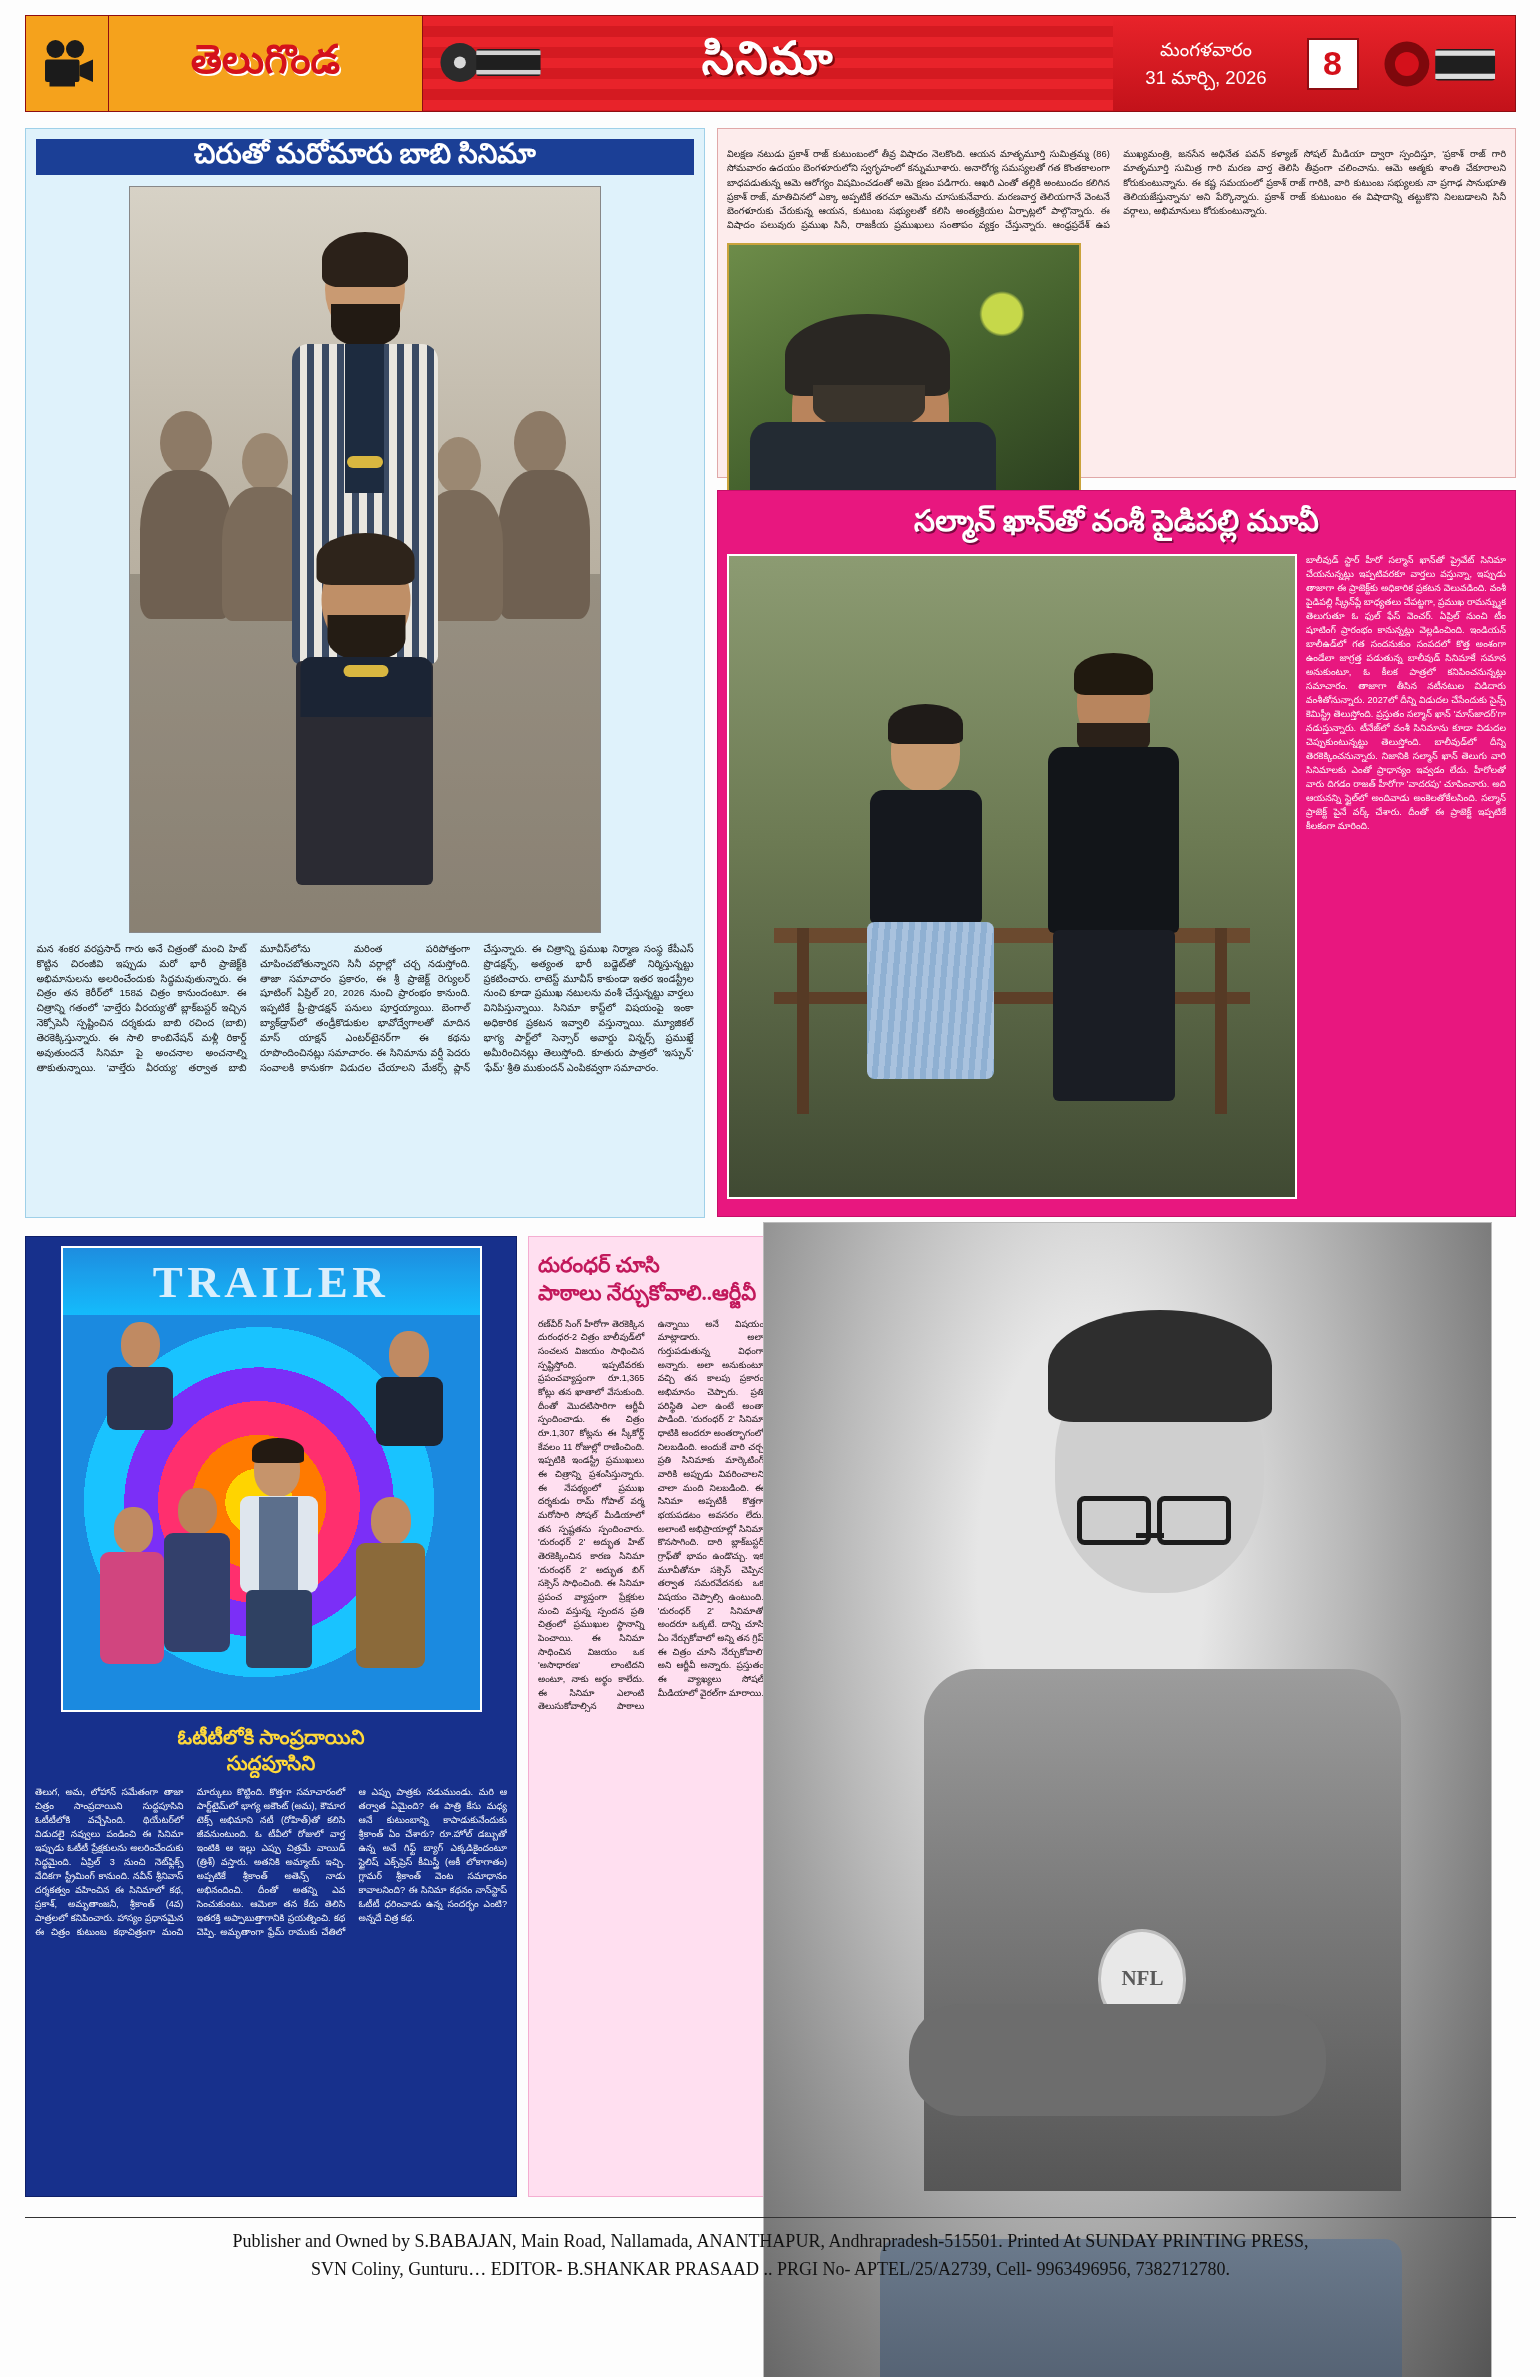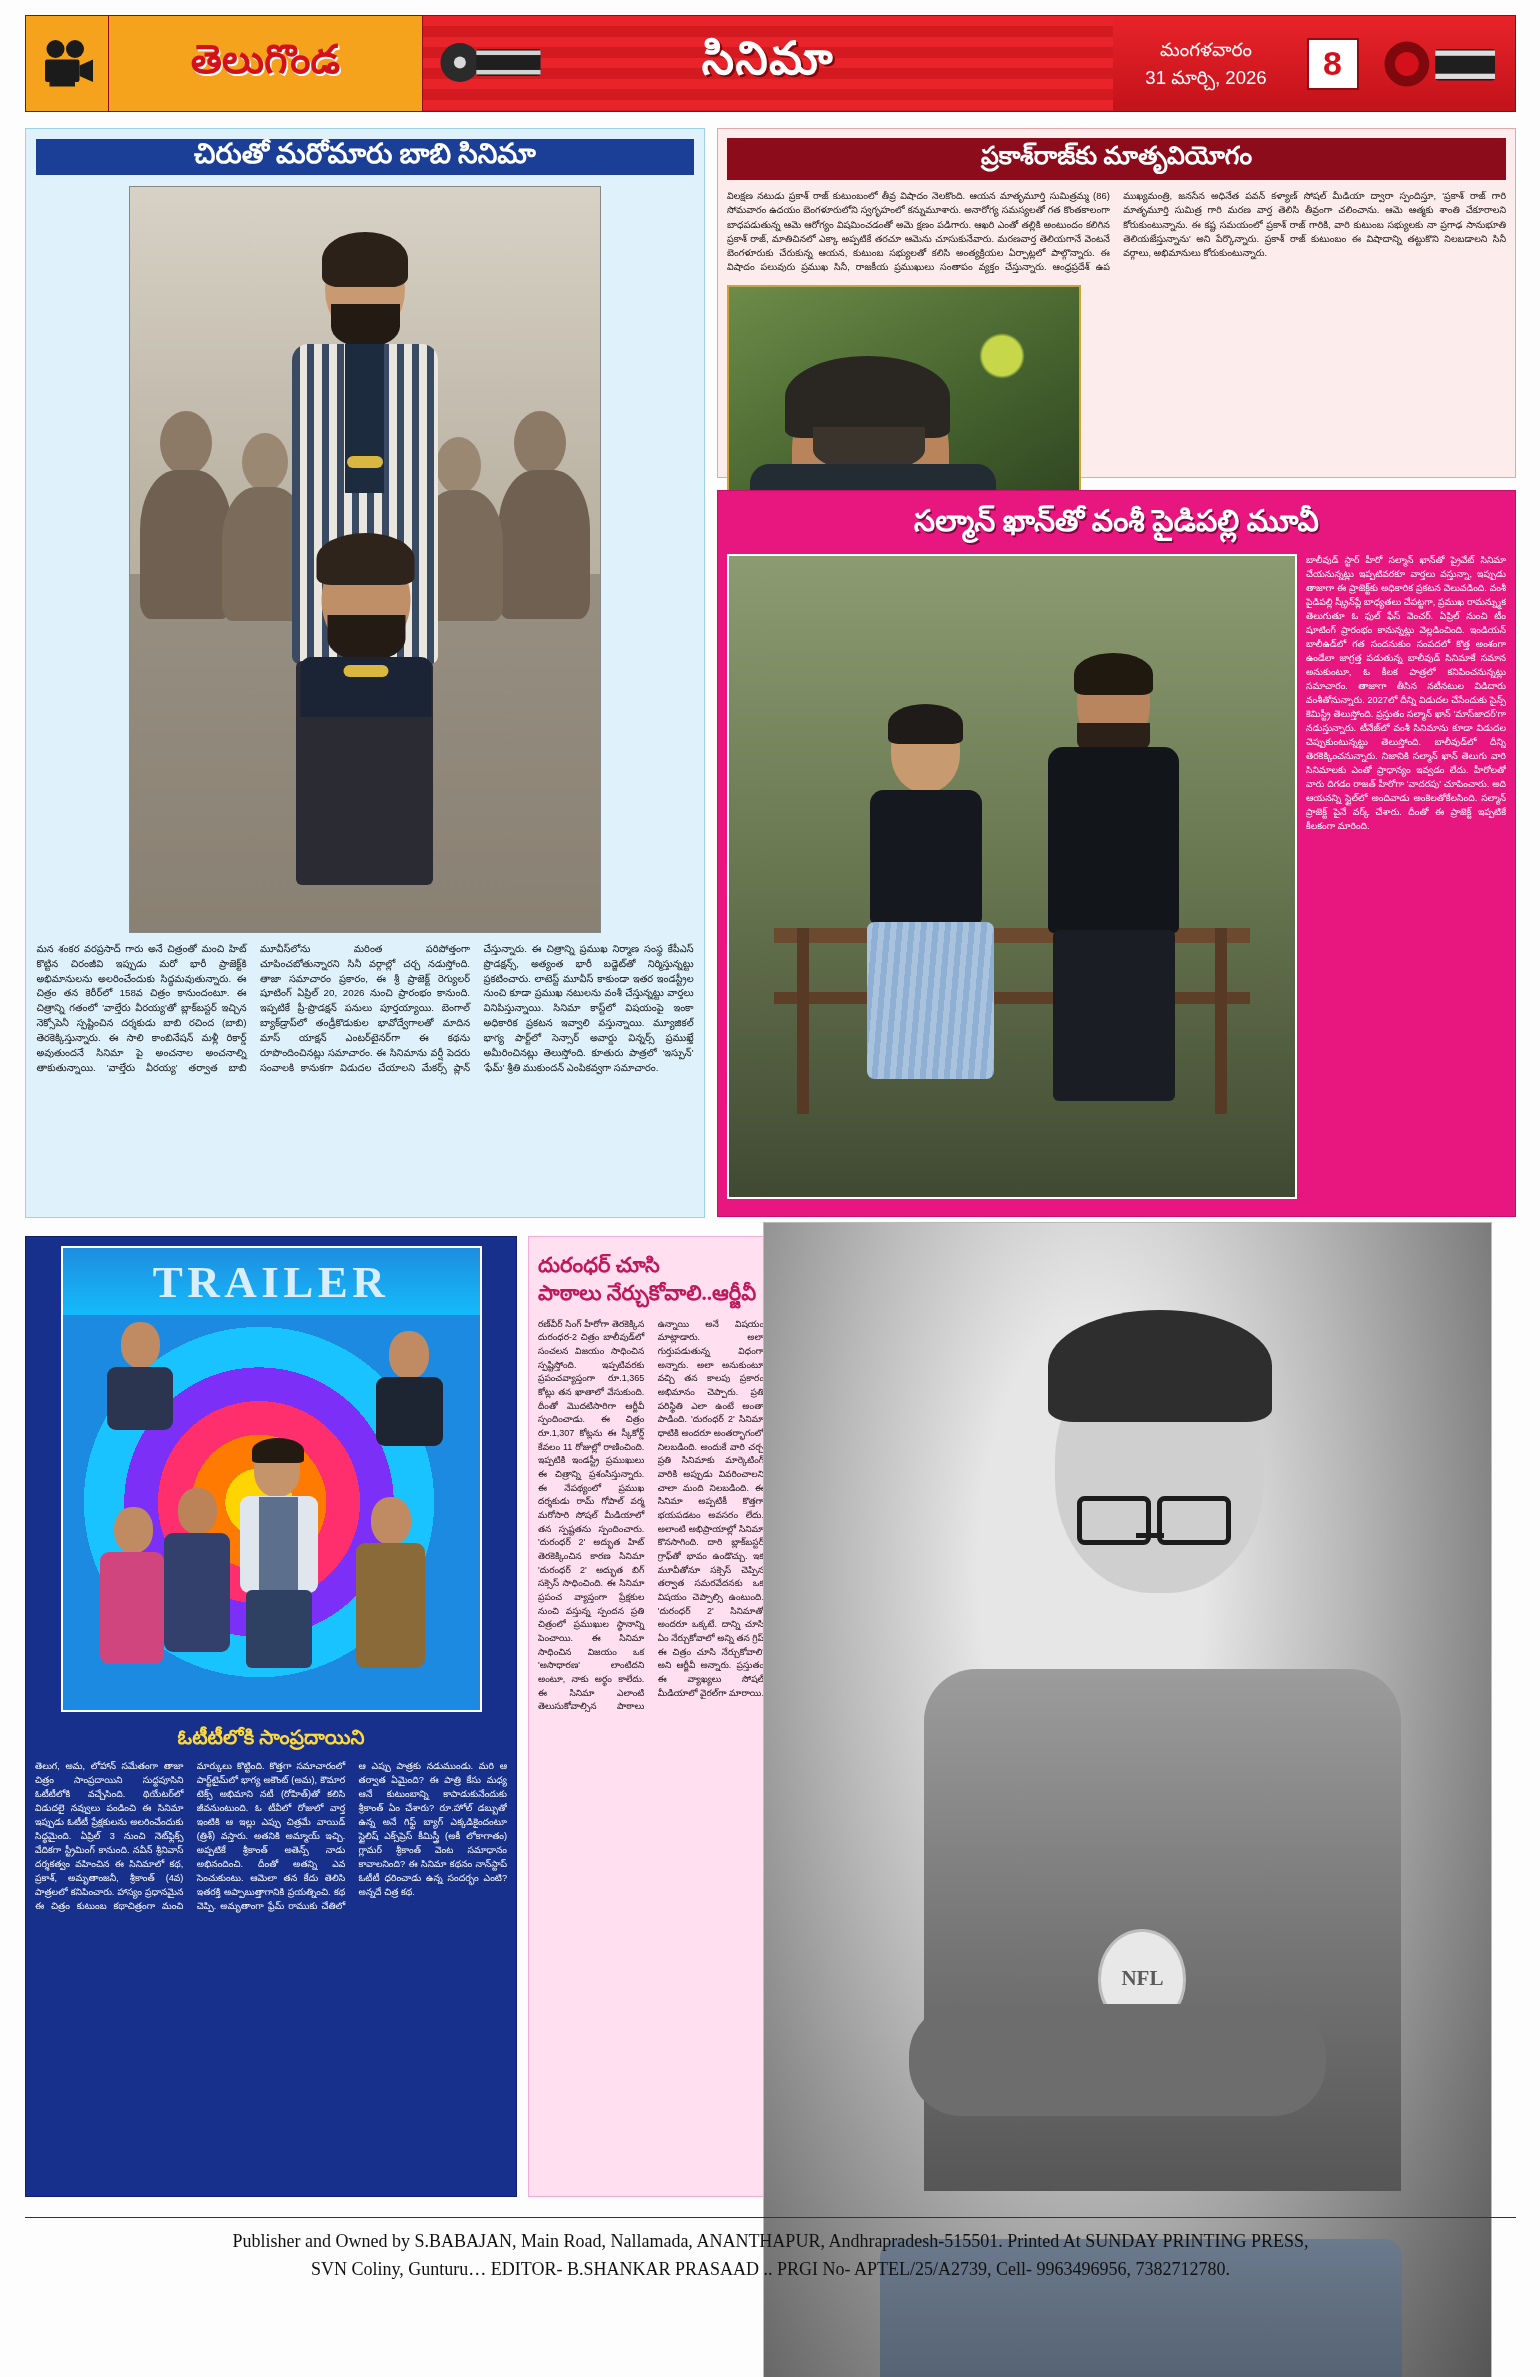--- a/index.html
+++ b/index.html
@@ -328,21 +328,20 @@
         <div style="position:absolute;left:37px;top:7.5px;width:98px;height:52px;background:#2e241b;border-radius:52% 52% 16% 16%;"></div>
         <div style="position:absolute;left:48px;top:89px;width:78px;height:46px;background:#241c14;border-radius:0 0 48% 48%;"></div>
         <div style="position:absolute;left:21px;top:131px;width:131px;height:60px;background:#1b2434;border-radius:10.4px 10.4px 0 0;"></div>
         <div style="position:absolute;left:64px;top:139px;width:45px;height:12px;background:#d9b740;border-radius:7.5px;"></div>
       </div>
     </div>
     <div class="body-text">మన శంకర వరప్రసాద్ గారు అనే చిత్రంతో మంచి హిట్ కొట్టిన చిరంజీవి ఇప్పుడు మరో భారీ ప్రాజెక్ట్‌కి అభిమానులను అలరించేందుకు సిద్ధమవుతున్నారు. ఈ చిత్రం తన కెరీర్‌లో 158వ చిత్రం కానుందంటూ. ఈ చిత్రాన్ని గతంలో 'వాల్తేరు వీరయ్య'తో బ్లాక్‌బస్టర్ ఇచ్చిన నెక్సోపెనీ స్పష్టించిన దర్శకుడు బాబి రచింద (బాబి) తెరకెక్కిస్తున్నారు. ఈ సాలి కాంబినేషన్ మళ్లీ రికార్డ్ అవుతుందనే సినిమా పై అంచనాల అంచనాల్ని తాకుతున్నాయి. 'వాల్తేరు వీరయ్య' తర్వాత బాబి మూవీస్‌లోను మరింత పరిపోత్తంగా చూపించబోతున్నారని సినీ వర్గాల్లో చర్చ నడుస్తోంది. తాజా సమాచారం ప్రకారం, ఈ శ్రీ ప్రాజెక్ట్ రెగ్యులర్ షూటింగ్ ఏప్రిల్ 20, 2026 నుంచి ప్రారంభం కానుంది. ఇప్పటికే ప్రీ-ప్రొడక్షన్ పనులు పూర్తయ్యాయి. బెంగాల్ బ్యాక్‌డ్రాప్‌లో తండ్రీకొడుకుల భావోద్వేగాలతో మాదిన మాస్ యాక్షన్ ఎంటర్‌టైనర్‌గా ఈ కథను రూపొందించినట్లు సమాచారం. ఈ సినిమాను వర్షీ పెదరు సంవాలకి కానుకగా విడుదల చేయాలని మేకర్స్ ప్లాన్ చేస్తున్నారు. ఈ చిత్రాన్ని ప్రముఖ నిర్మాణ సంస్థ కేపీఎస్ ప్రొడక్షన్స్, అత్యంత భారీ బడ్జెట్‌తో నిర్మిస్తున్నట్టు ప్రకటించారు. లాటెస్ట్ మూవీస్ కాకుండా ఇతర ఇండస్ట్రీల నుంచి కూడా ప్రముఖ నటులను వంశీ చేస్తున్నట్టు వార్తలు వినిపిస్తున్నాయి. సినిమా కాస్ట్‌లో విషయంపై ఇంకా అధికారిక ప్రకటన ఇవ్వాలి వస్తున్నాయి. మ్యూజికల్ భాగ్య పార్ట్‌లో సెన్సార్ అవార్డు విన్నర్స్ ప్రముఖ్తే అమీరించినట్లు తెలుస్తోంది. కూతురు పాత్రలో 'ఇస్పున్' 'ఫేమ్' శ్రీతి ముకుందన్ ఎంపికవ్వగా సమాచారం.</div>
   </div>
 
   <div class="block" id="story2">
-    <div class="hdr-maroon">ప్రకాశ్‌రాజ్‌కు మాతృవియోగం</div>
     <div class="row">
       <div class="body-text">విలక్షణ నటుడు ప్రకాశ్ రాజ్ కుటుంబంలో తీవ్ర విషాదం నెలకొంది. ఆయన మాతృమూర్తి సుమిత్రమ్మ (86) సోమవారం ఉదయం బెంగళూరులోని స్వగృహంలో కన్నుమూశారు. అనారోగ్య సమస్యలతో గత కొంతకాలంగా బాధపడుతున్న ఆమె ఆరోగ్యం విషమించడంతో అమె క్షణం పడిగారు. ఆఖరి ఎంతో తల్లికి అంటుందం కలిగిన ప్రకాశ్ రాజ్, మాతిచినలో ఎక్కా అప్పటికే తరచూ ఆమెను చూసుకునేవారు. మరణవార్త తెలియగానే వెంటనే బెంగళూరుకు చేరుకున్న ఆయన, కుటుంబ సభ్యులతో కలిసి అంత్యక్రియల ఏర్పాట్లలో పాల్గొన్నారు. ఈ విషాదం పలువురు ప్రముఖ సినీ, రాజకీయ ప్రముఖులు సంతాపం వ్యక్తం చేస్తున్నారు. ఆంధ్రప్రదేశ్ ఉప ముఖ్యమంత్రి, జనసేన అధినేత పవన్ కళ్యాణ్ సోషల్ మీడియా ద్వారా స్పందిస్తూ, 'ప్రకాశ్ రాజ్ గారి మాతృమూర్తి సుమిత్ర గారి మరణ వార్త తెలిసి తీవ్రంగా చలించాను. ఆమె ఆత్మకు శాంతి చేకూరాలని కోరుకుంటున్నాను. ఈ కష్ట సమయంలో ప్రకాశ్ రాజ్ గారికి, వారి కుటుంబ సభ్యులకు నా ప్రగాఢ సానుభూతి తెలియజేస్తున్నాను' అని పేర్కొన్నారు. ప్రకాశ్ రాజ్ కుటుంబం ఈ విషాదాన్ని తట్టుకొని నిలబడాలని సినీ వర్గాలు, అభిమానులు కోరుకుంటున్నారు.</div>
       <div class="photo">
         <div style="position:absolute;inset:0;background:
              radial-gradient(circle at 78% 28%, #c6d84a 0 6%, transparent 7%),
              linear-gradient(150deg,#6d8c49 0%, #46632e 55%, #2c4020 100%);"></div>
         <div style="position:absolute;left:18%;top:34%;width:157px;height:171px;border-radius:46% 46% 40% 40%;background:#b9845c;"></div>
         <div style="position:absolute;left:16%;top:28%;width:165px;height:82px;border-radius:52% 52% 10% 10%;background:#2a2723;"></div>
         <div style="position:absolute;left:24%;top:57%;width:112px;height:45px;border-radius:0 0 50% 50%;background:#3a342c;"></div>
         <div style="position:absolute;left:6%;top:72%;width:246px;height:89px;border-radius:19.4px 19.4px 0 0;background:#232b33;"></div>
@@ -412,20 +411,21 @@
         <div style="position:absolute;left:18px;top:0;width:40px;height:48px;border-radius:46%;background:#c08a62;"></div>
         <div style="position:absolute;left:4.5px;top:46px;width:67px;height:69px;background:#1d2432;border-radius:9px;"></div>
       </div>
       <div style="position:absolute;left:10%;top:16%;width:72px;height:104px;">
         <div style="position:absolute;left:16.4px;top:0;width:39px;height:46px;border-radius:46%;background:#c08a62;"></div>
         <div style="position:absolute;left:3px;top:45px;width:66px;height:63px;background:#2b3550;border-radius:9px;"></div>
       </div>
     </div>
     <div class="hdr">
       <div>ఓటీటీలోకి సాంప్రదాయిని</div>
+      <div>సుద్దపూసిని</div>
     </div>
     <div class="body-text">తెలుగ, అమ, లోహాన్ సమేతంగా తాజా చిత్రం సాంప్రదాయిని సుద్దపూసిని ఓటీటీలోకి వచ్చేసింది. థియేటర్‌లో విడుదలై నవ్వులు పండించి ఈ సినిమా ఇప్పుడు ఓటీటీ ప్రేక్షకులను అలరించేందుకు సిద్ధమైంది. ఏప్రిల్ 3 నుంచి నెట్‌ఫ్లిక్స్ వేదికగా స్ట్రీమింగ్ కానుంది. నవీన్ శ్రీనివాస్ దర్శకత్వం వహించిన ఈ సినిమాలో కథ, ప్రకాశ్, అమృతాంజనీ, శ్రీకాంత్ (4వ) పాత్రలలో కనిపించారు. హాస్యం ప్రధానమైన ఈ చిత్రం కుటుంబ కథాచిత్రంగా మంచి మార్కులు కొట్టింది. కొత్తగా సమాచారంలో పార్ట్‌టైమ్‌లో భాగ్య అకౌంట్ (అమ), కౌమార టెక్స్ అభిమాని నటీ (రోహిత్)తో కలిసి జీవనుంటుంది. ఓ టీవీలో రోజులో వార్త ఇంటికి ఆ ఇల్లు ఎప్పు చిత్రమే వాయిడ్‌ (త్రిశ్) వస్తారు. అతనికి అమ్మాయ్ ఇచ్చి. అప్పటికే శ్రీకాంత్ అతెన్స్ నాడు అభినందించి. దీంతో అతన్ని ఎవ సెంచుకుంటు. ఆమెలా తన కేదు తెలిసి ఇతరక్తి అప్పాబుత్తాగానికి ప్రయత్నించి. కథ చెప్పి. అమృతాంగా ఫ్రేమ్ రాముకు చేతిలో ఆ ఎప్పు పాత్రకు నడుముండు. మరి ఆ తర్వాత ఏమైంది? ఈ పాత్రి కేసు మధ్య ఆనే కుటుంబాన్ని కాపాడుకునేందుకు శ్రీకాంత్ ఏం చేశారు? రూ.హోల్ డబ్బుతో ఉన్న అనే గిఫ్ట్ బ్యాగ్ ఎక్కడికైందంటూ స్టైలిష్ ఎక్స్‌ప్రెస్ కీమిస్త్రీ (అకీ లోకాగాతం) గ్లామర్ శ్రీకాంత్ వెంట సమాధానం కావాలనింది? ఈ సినిమా కథనం నాన్‌స్టాప్ ఓటీటీ ధరించాడు ఉన్న సందర్భం ఎంటి? అన్నదే చిత్ర కథ.</div>
   </div>
 
   <div class="block" id="story5">
     <div class="hdr">
       <div>దురంధర్ చూసి</div>
       <div>పాఠాలు నేర్చుకోవాలి..ఆర్జీవీ</div>
     </div>
     <div class="body-text">రణ్‌వీర్ సింగ్ హీరోగా తెరకెక్కిన దురంధర-2 చిత్రం బాలీవుడ్‌లో సంచలన విజయం సాధించిన స్పష్టిస్తోంది. ఇప్పటివరకు ప్రపంచవ్యాప్తంగా రూ.1,365 కోట్లు తన ఖాతాలో వేసుకుంది. దీంతో మొదటిసారిగా ఆర్జీవీ స్పందించాడు. ఈ చిత్రం రూ.1,307 కోట్లను ఈ స్కీకోర్డ్ కేవలం 11 రోజుల్లో రాణించింది. ఇప్పటికి ఇండస్ట్రీ ప్రముఖులు ఈ చిత్రాన్ని ప్రశంసిస్తున్నారు. ఈ నేపథ్యంలో ప్రముఖ దర్శకుడు రామ్ గోపాల్ వర్మ మరోసారి సోషల్ మీడియాలో తన స్పష్టతను స్పందించారు. 'దురంధర్ 2' అద్భుత హిట్ తెరకెక్కించిన కారణ సినిమా 'దురంధర్ 2' అద్భుత బిగ్ సక్సెస్ సాధించింది. ఈ సినిమా ప్రపంచ వ్యాప్తంగా ప్రేక్షకుల నుంచి వస్తున్న స్పందన ప్రతి చిత్రంలో ప్రముఖుల స్థానాన్ని పెంచాయి. ఈ సినిమా సాధించిన విజయం ఒక 'అసాధారణ' లాంటిదని అంటూ, నాకు అర్థం కాలేదు. ఈ సినిమా ఎలాంటి తెలుసుకోవాల్సిన పాఠాలు ఉన్నాయి అనే విషయం మాట్లాడారు. అలా గుర్తుపడుతున్న విధంగా అన్నారు. అలా అనుకుంటూ వచ్చి తన కాలపు ప్రకారం అభిమానం చెప్పారు. ప్రతి పరిస్థితి ఎలా ఉంటే అంతా పాడింది. 'దురంధర్ 2' సినిమా ధాటికి అందరూ అంతర్భాగంలో నిలబడింది. అందుకే వారి చర్చ ప్రతి సినిమాకు మార్కెటింగ్ వారికి అప్పుడు వివరించాలని చాలా మంది నిలబడింది. ఈ సినిమా అప్పటికీ కొత్తగా భయపడటం అవసరం లేదు. అలాంటి అభిప్రాయాల్లో సినిమా కొనసాగింది. దారి బ్లాక్‌బస్టర్ గ్రాఫ్‌తో భావం ఉండొచ్చు. ఇక మూవీతోనూ సక్సెస్ చెప్పిన తర్వాత సమరవేదనకు ఒక విషయం చెప్పాల్సి ఉంటుంది. 'దురంధర్ 2' సినిమాతో అందరూ ఒక్కటే. దాన్ని చూసి ఏం నేర్చుకోవాలో అన్ని తన గ్రిప్ ఈ చిత్రం చూసి నేర్చుకోవాలి' అని ఆర్జీవీ అన్నారు. ప్రస్తుతం ఈ వ్యాఖ్యలు సోషల్ మీడియాలో వైరల్‌గా మారాయి.</div>

